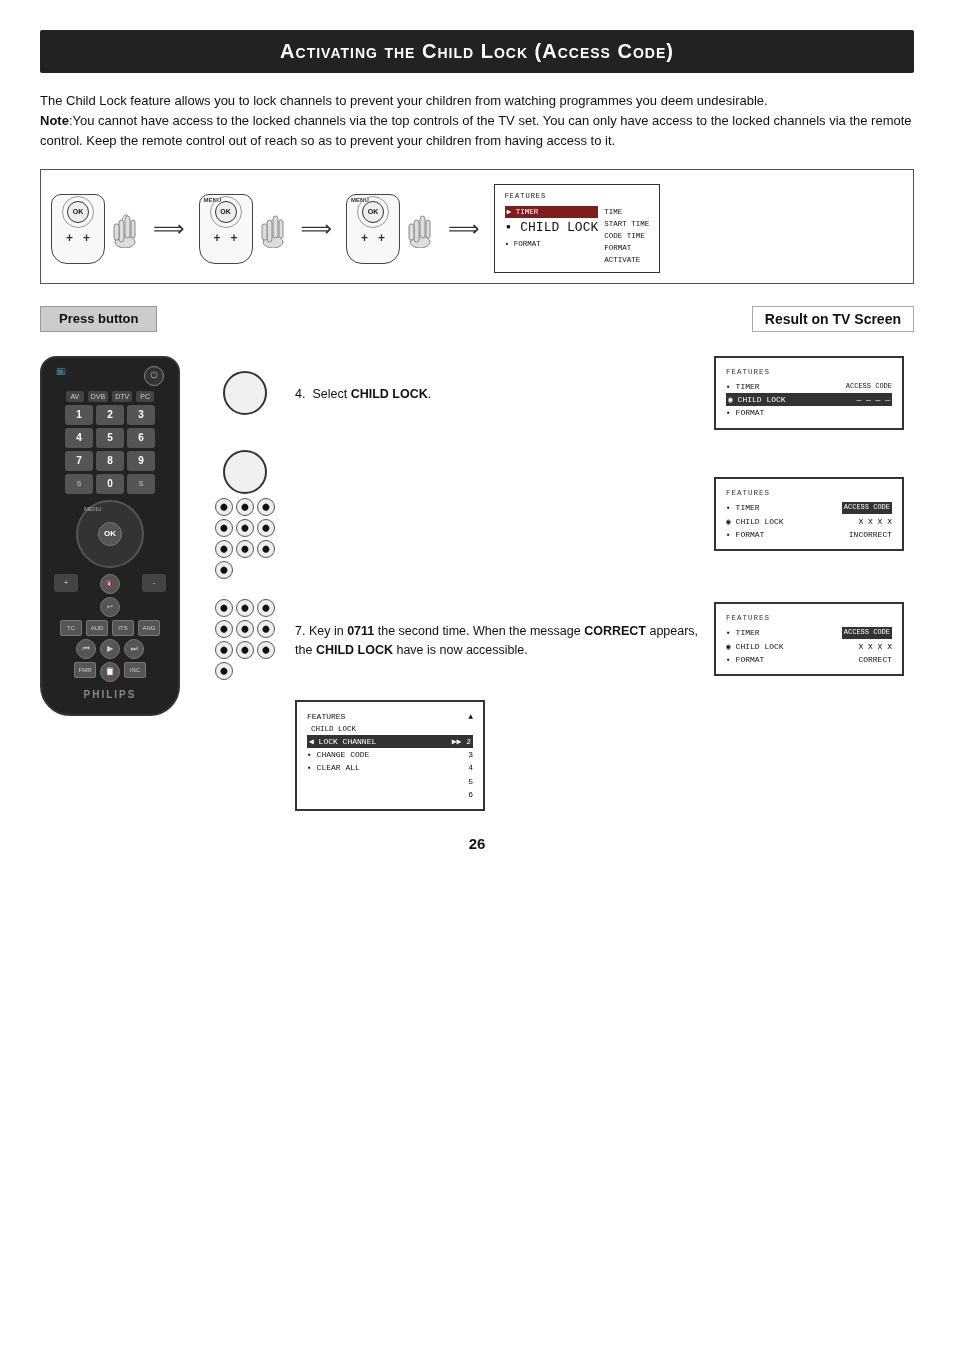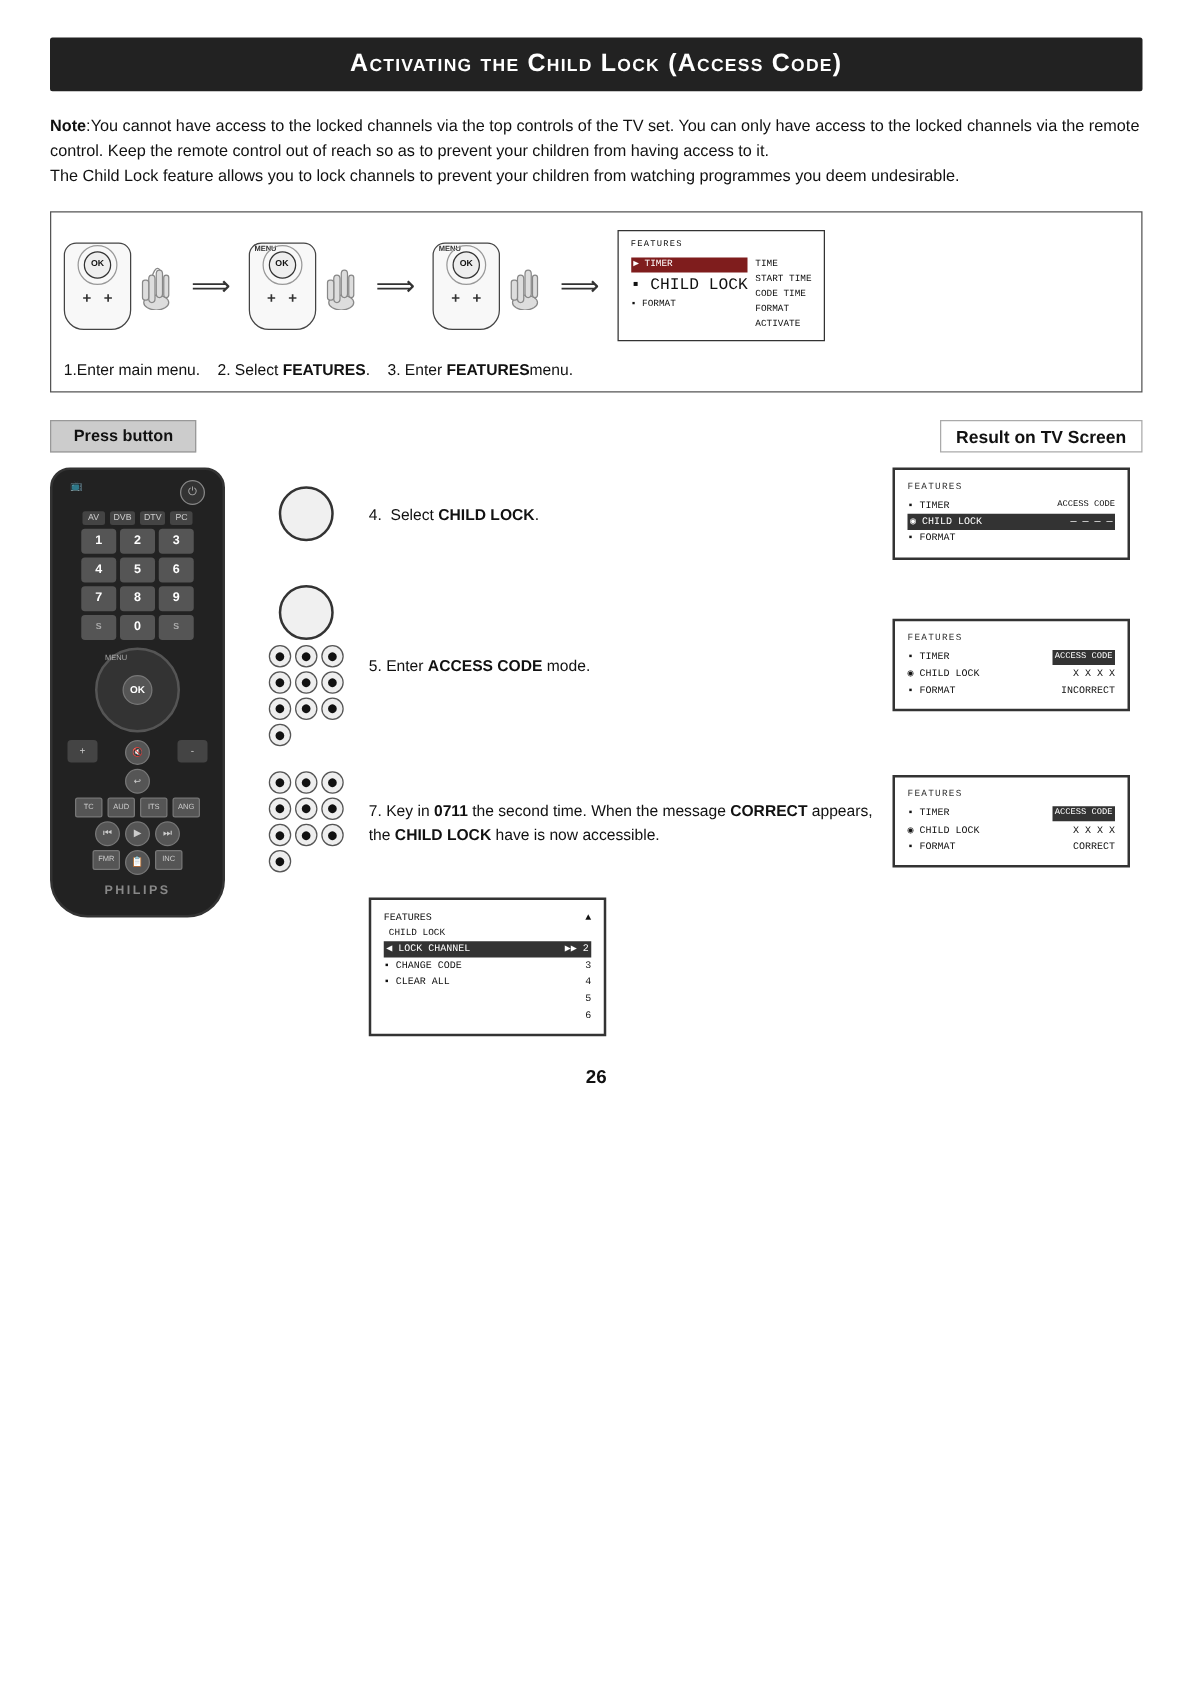--- a/index.html
+++ b/index.html
@@ -367,21 +367,21 @@
       border-radius: 50%;
       border: 1.5px solid #555;
       background: #eee;
       display: flex; align-items: center; justify-content: center;
       font-size: 7px;
     }
 
     .header-row {
       display: flex;
       gap: 20px;
-      margin-bottom: 12px;
+      margin-bottom: 24px;
     }
     .header-press {
       background: #ccc;
       padding: 4px 18px;
       font-weight: bold;
       font-size: 13px;
       border: 1px solid #999;
     }
     .header-result {
       margin-left: auto;
@@ -392,22 +392,22 @@
     }
   </style>
 </head>
 <body>
 
 <div class="page-title-bar">
   <span>Activating the Child Lock (Access Code)</span>
 </div>
 
 <div class="intro-text">
+  <p>The Child Lock feature allows you to lock channels to prevent your children from watching programmes you deem undesirable.</p>
   <p><strong>Note</strong><span>:You cannot have access to the locked channels via the top controls of the TV set. You can only have access to the locked channels via the remote control. Keep the remote control out of reach so as to prevent your children from having access to it.</span></p>
-  <p>The Child Lock feature allows you to lock channels to prevent your children from watching programmes you deem undesirable.</p>
 </div>
 
 <div class="top-instruction-box">
   <div class="top-remotes-row">
 
     <div class="remote-hand">
       <div class="remote-small">
         <div class="menu-label"></div>
         <div class="ok-btn">OK</div>
         <div class="plus-row">
@@ -480,25 +480,20 @@
           <div>TIME</div>
           <div>START TIME</div>
           <div>CODE TIME</div>
           <div>FORMAT</div>
           <div>ACTIVATE</div>
         </div>
       </div>
     </div>
   </div>
 
-  <div class="step-caption">
-    <span>1.Enter main menu.</span>&nbsp;&nbsp;&nbsp;
-    <span>2. Select</span> <strong>FEATURES</strong><span>.</span>&nbsp;&nbsp;&nbsp;
-    <span>3. Enter</span> <strong>FEATURES</strong><span>menu.</span>
-  </div>
 </div>
 
 <div class="header-row">
   <div class="header-press">Press button</div>
   <div class="header-result">Result on TV Screen</div>
 </div>
 
 <div class="main-content">
 
   <div class="remote-large-col">
@@ -601,21 +596,20 @@
           <div class="kc">⬤</div>
           <div class="kc">⬤</div>
           <div class="kc">⬤</div>
           <div class="kc">⬤</div>
           <div class="kc">⬤</div>
           <div class="kc">⬤</div>
           <div class="kc">⬤</div>
         </div>
       </div>
       <div class="step-text">
-        <p><span>5.</span>&nbsp;<span>Enter</span>&nbsp;<strong>ACCESS CODE</strong>&nbsp;<span>mode.</span></p>
       </div>
       <div class="tv-screen-result">
         <div class="screen-title">FEATURES</div>
         <div class="screen-row">
           <span>▪ TIMER</span>
           <span style="background:#333;color:#fff;padding:0 2px;font-size:7px;">ACCESS CODE</span>
         </div>
         <div class="screen-row">
           <span>◉ CHILD LOCK</span>
           <span>X X X X</span>

